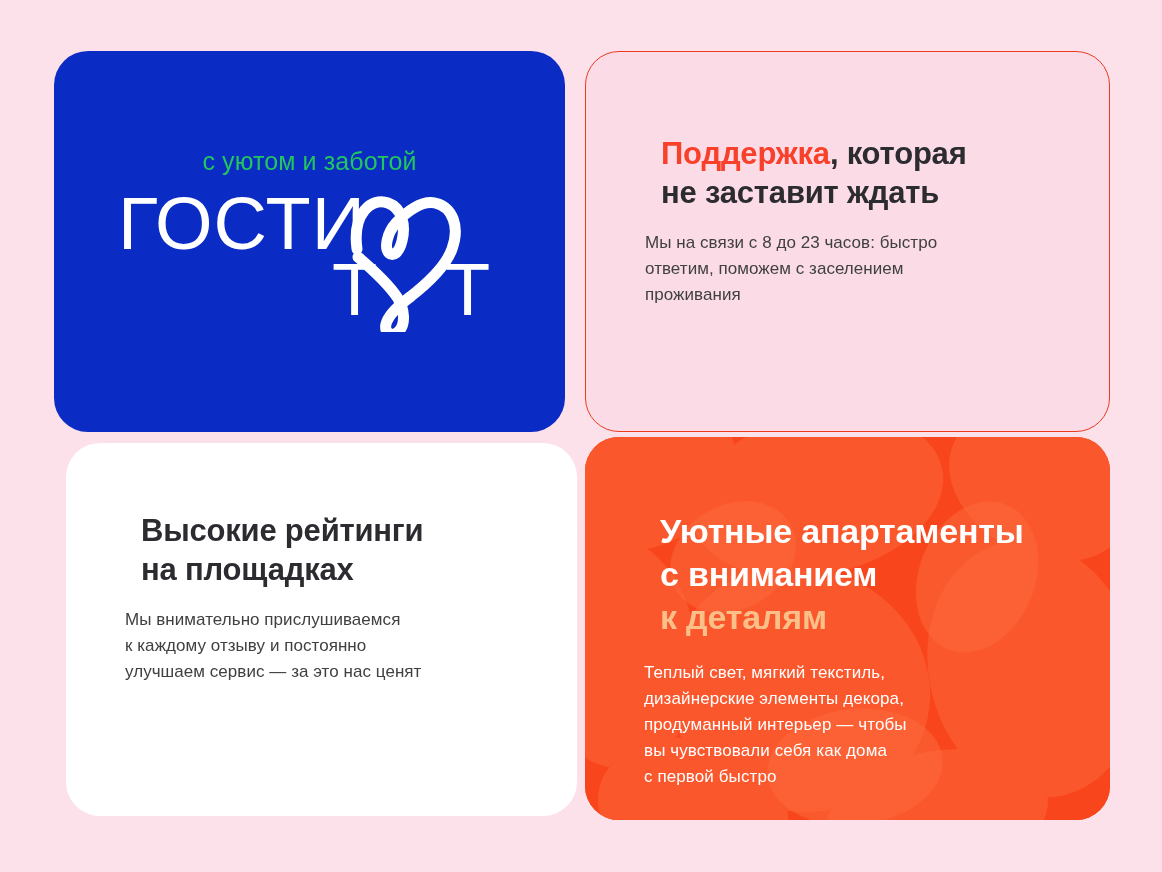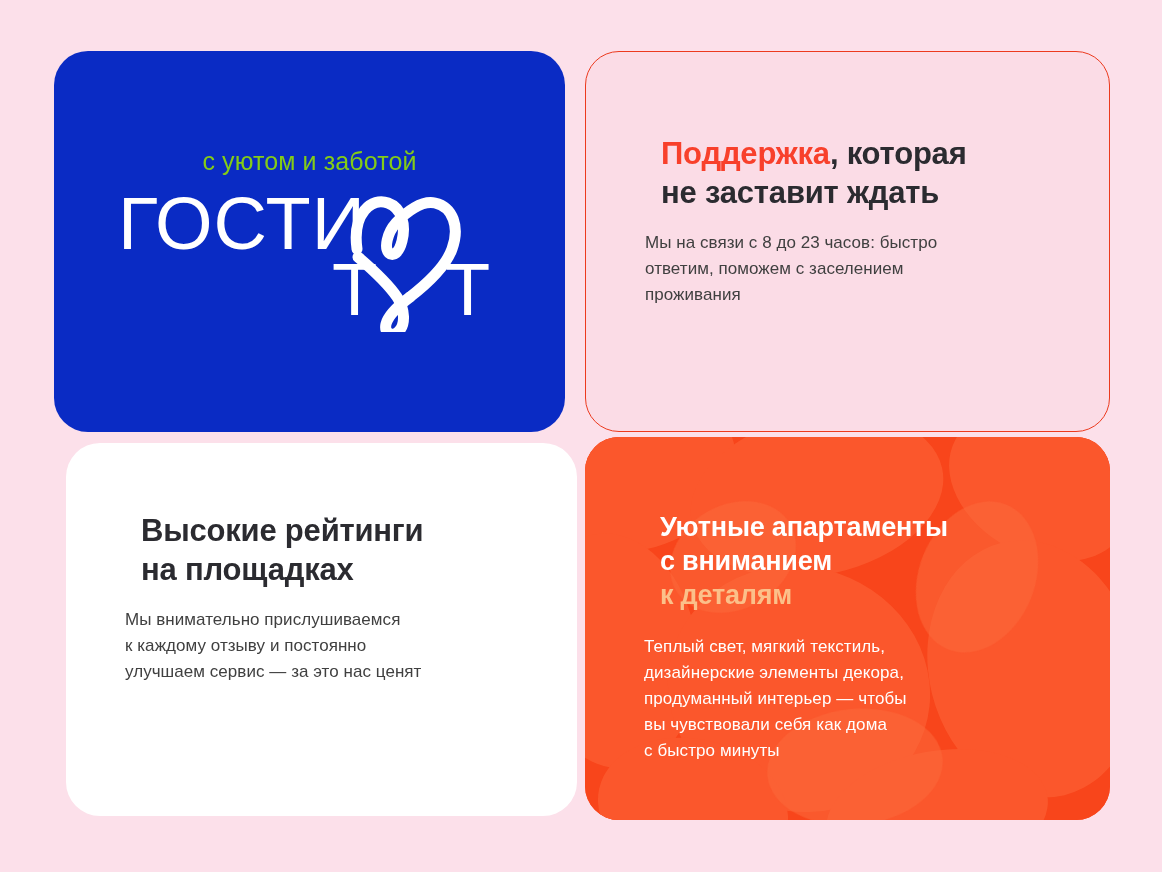--- a/index.html
+++ b/index.html
@@ -45,21 +45,21 @@
   }
   .logo-wrap {
     position: relative;
     width: 400px;
     margin-top: 98px;
     display: flex;
     flex-direction: column;
     align-items: center;
   }
   .logo-tagline {
-    color: #84cc16;
+    color: #22c55e;
     font-size: 25px;
     letter-spacing: 0.1px;
     line-height: 1;
     margin-bottom: 13px;
     white-space: nowrap;
   }
   .logo-mark {
     position: relative;
     width: 400px;
     height: 145px;
@@ -125,21 +125,21 @@
   .heading {
     margin: 16px;
     font-size: 31px;
     font-weight: 700;
     line-height: 1.26;
     letter-spacing: -0.2px;
     color: #2b2b30;
   }
   .heading .accent-red { color: #f8402b; }
   .heading .accent-peach { color: #fbc08a; }
-  .heading.on-orange { color: #ffffff; font-size: 27px; }
+  .heading.on-orange { color: #ffffff; font-size: 34px; }
 
   .body-text {
     margin: 18px 0 0 0;
     font-size: 17px;
     line-height: 26px;
     color: #404040;
     letter-spacing: 0.05px;
   }
   .body-text.on-orange {
     color: #ffffff;
@@ -243,18 +243,18 @@
       <h2 class="heading on-orange">
         <span class="line">Уютные апартаменты</span>
         <span class="line">с вниманием</span>
         <span class="line accent-peach">к деталям</span>
       </h2>
       <p class="body-text on-orange">
         <span>Теплый свет, мягкий текстиль,</span>
         <span>дизайнерские элементы декора,</span>
         <span>продуманный интерьер — чтобы</span>
         <span>вы чувствовали себя как дома</span>
-        <span>с быстро минуты</span>
+        <span>с первой быстро</span>
       </p>
     </div>
   </div>
 
 </div>
 
 </body></html>

